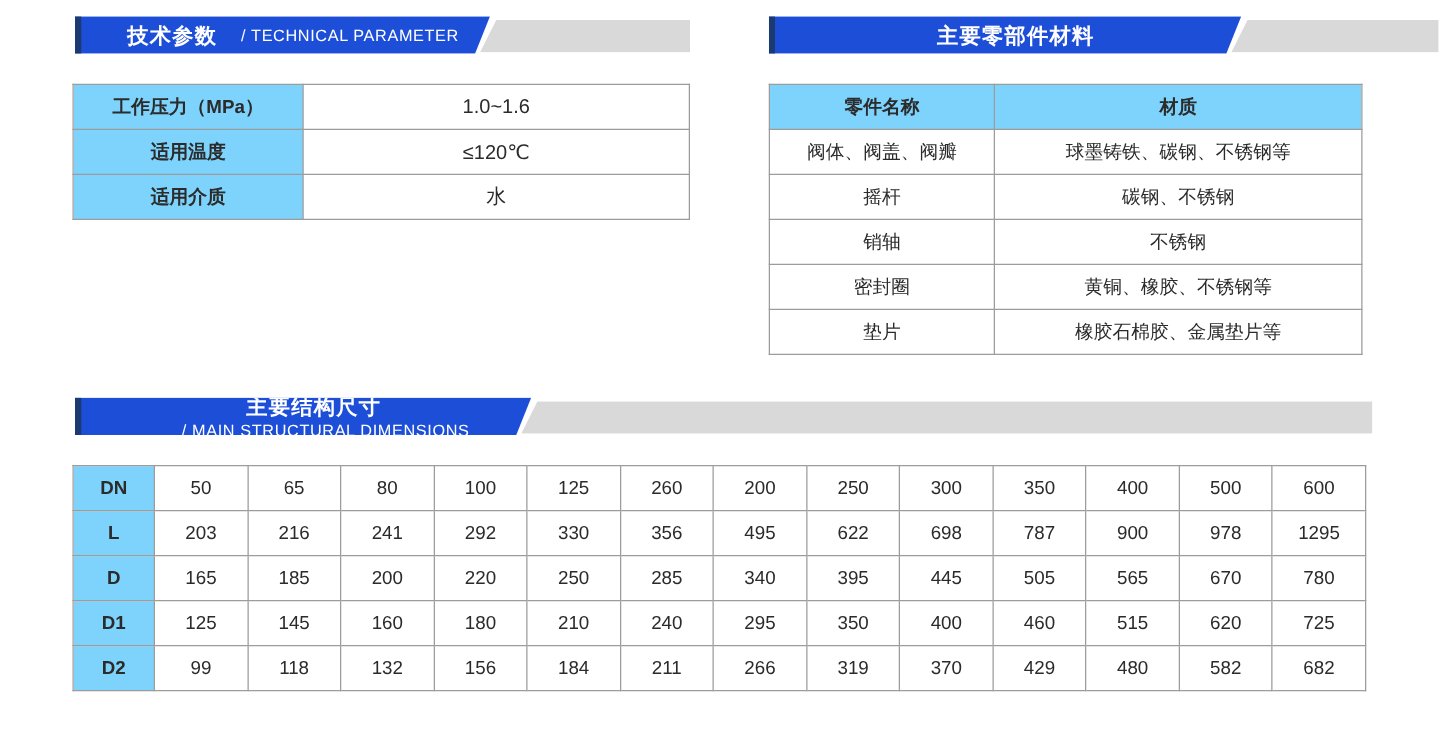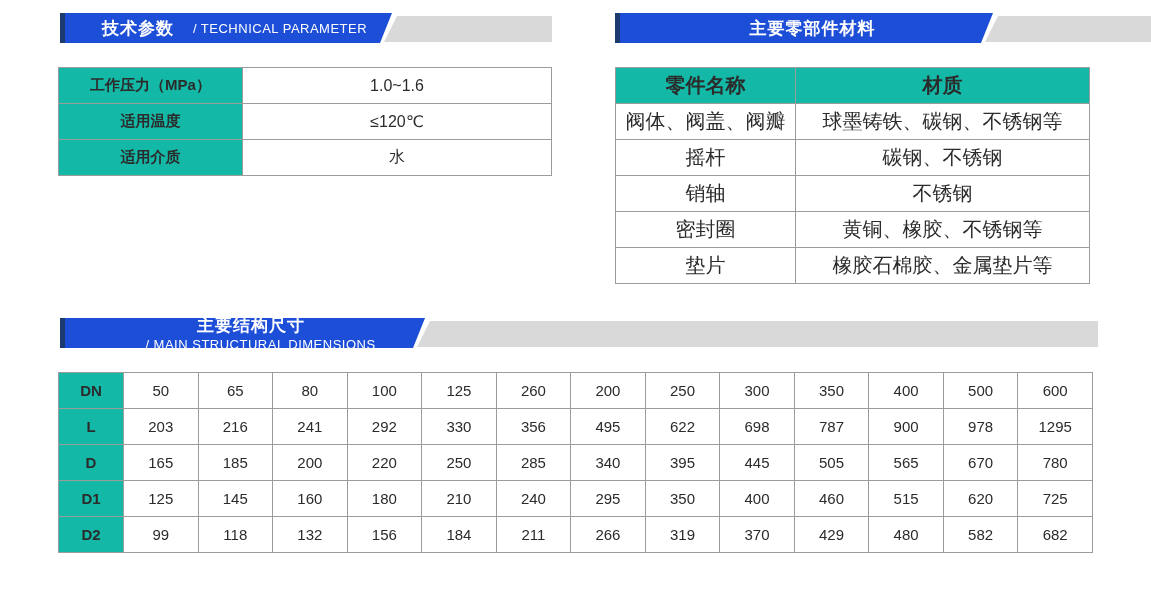--- a/index.html
+++ b/index.html
@@ -33,25 +33,25 @@
   .banner .zh { color:#fff; font-weight:bold; font-size:17px; letter-spacing:1px; }
   .banner .en { color:#fff; font-size:13px; margin-left:19px; letter-spacing:.5px; }
 
   
   table { border-collapse:collapse; table-layout:fixed; position:absolute; }
   td {
     border:1px solid #9c9c9c; height:35px; padding:0 4px;
     text-align:center; vertical-align:middle;
     font-size:16px; overflow:hidden; white-space:nowrap;
   }
-  td.lbl { background:#14b8a6; font-weight:bold; font-size:15px; }
+  td.lbl { background:#7dd3fc; font-weight:bold; font-size:15px; }
   #technical-table  { left:58px;  top:67px;  width:494px; }
   #materials-table  { left:615px; top:67px;  width:475px; }
   #dimensions-table { left:58px;  top:372px; width:1035px; }
-  #materials-table td { font-size:20px; }
+  #materials-table td { font-size:15px; }
   #dimensions-table td { font-size:15px; padding:0 2px; }
 </style>
 </head>
 <body>
 
 <div class="banner" id="banner-technical" style="left:60px; top:13px; width:492px;">
   <div class="gray" style="left:324px;"></div>
   <div class="blue" style="width:332px;">
     <span class="zh">技术参数</span>
     <span class="en">/ TECHNICAL PARAMETER</span>

